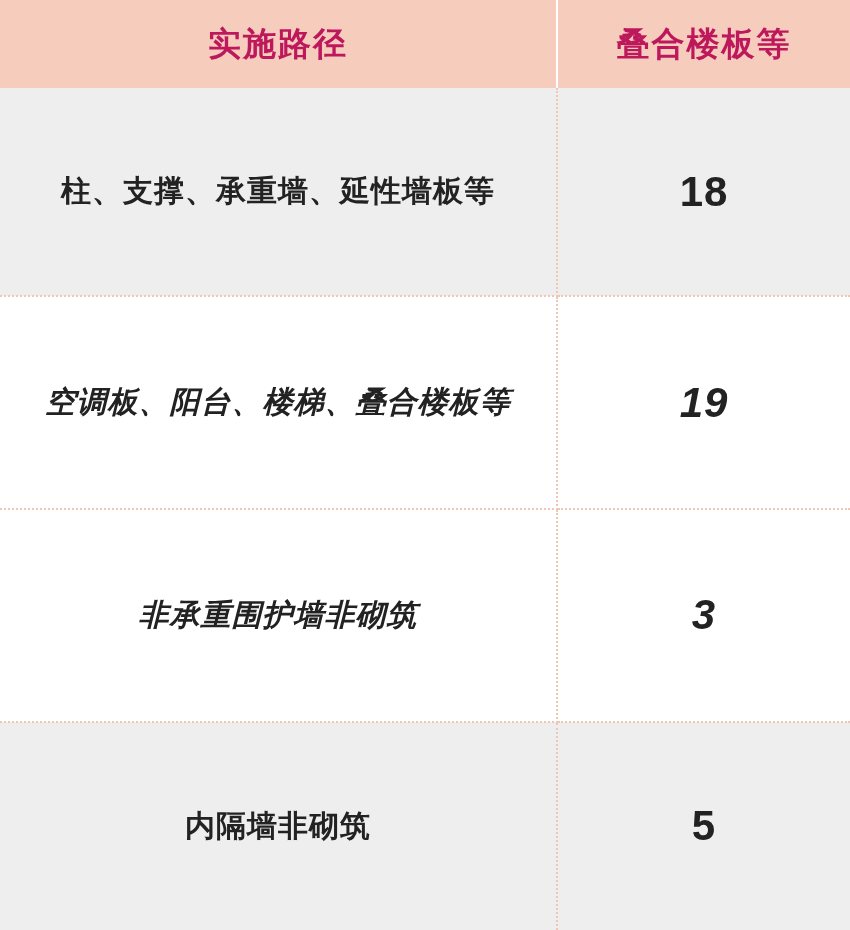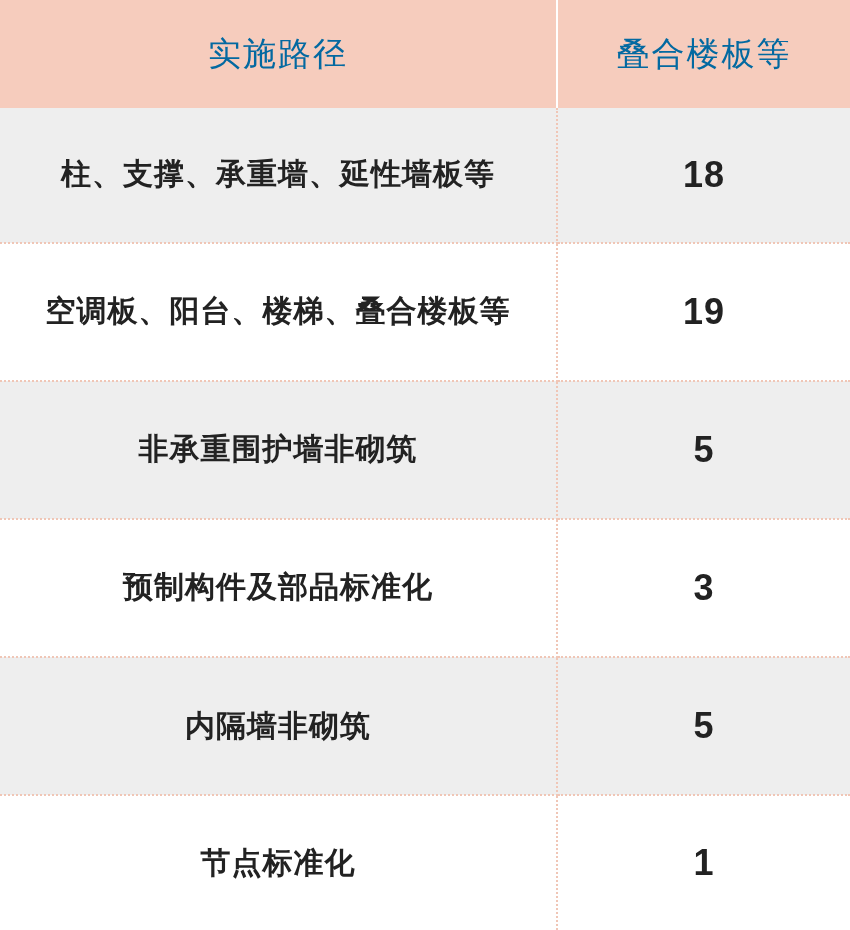--- a/index.html
+++ b/index.html
@@ -25,25 +25,25 @@
     width: 850px;
     border-collapse: collapse;
     table-layout: fixed;
     height: 930px;
   }
   table.data-table col.col-path { width: 557px; }
   table.data-table col.col-value { width: 293px; }
 
   thead th {
     background: #f6ccbd;
-    color: #0369a1;
+    color: #be185d;
     font-size: 33px;
-    font-weight: normal;
+    font-weight: bold;
     letter-spacing: 2px;
-    height: 108px;
+    height: 88px;
     padding: 0;
     text-align: center;
     vertical-align: middle;
     border: none;
   }
   thead th.th-path {
     border-right: 2px solid #ffffff;
   }
 
   tbody td {
@@ -55,29 +55,30 @@
     box-sizing: border-box;
   }
   tbody tr td.cell-path {
     font-size: 30px;
     font-weight: bold;
     letter-spacing: 1px;
     border-right: 2px dotted #f0c6b6;
     text-align: center;
   }
   tbody tr td.cell-value {
-    font-size: 36px;
+    font-size: 42px;
     font-weight: bold;
     letter-spacing: 1px;
   }
   tbody tr.row-odd td {
     background: #eeeeee;
   }
   tbody tr.row-even td {
     background: #ffffff;
+    font-style: italic;
   }
   tbody tr:last-child td {
     border-bottom: none;
   }
   .nowrap {
     white-space: nowrap;
   }
 </style>
 </head>
 <body>
@@ -96,31 +97,23 @@
     </thead>
     <tbody>
       <tr class="row-odd">
         <td class="cell-path nowrap">柱、支撑、承重墙、延性墙板等</td>
         <td class="cell-value">18</td>
       </tr>
       <tr class="row-even">
         <td class="cell-path nowrap">空调板、阳台、楼梯、叠合楼板等</td>
         <td class="cell-value">19</td>
       </tr>
-      <tr class="row-odd">
+      <tr class="row-even">
         <td class="cell-path nowrap">非承重围护墙非砌筑</td>
-        <td class="cell-value">5</td>
-      </tr>
-      <tr class="row-even">
-        <td class="cell-path nowrap">预制构件及部品标准化</td>
         <td class="cell-value">3</td>
       </tr>
       <tr class="row-odd">
         <td class="cell-path nowrap">内隔墙非砌筑</td>
         <td class="cell-value">5</td>
       </tr>
-      <tr class="row-even">
-        <td class="cell-path nowrap">节点标准化</td>
-        <td class="cell-value">1</td>
-      </tr>
     </tbody>
   </table>
 </div>
 
 </body></html>

